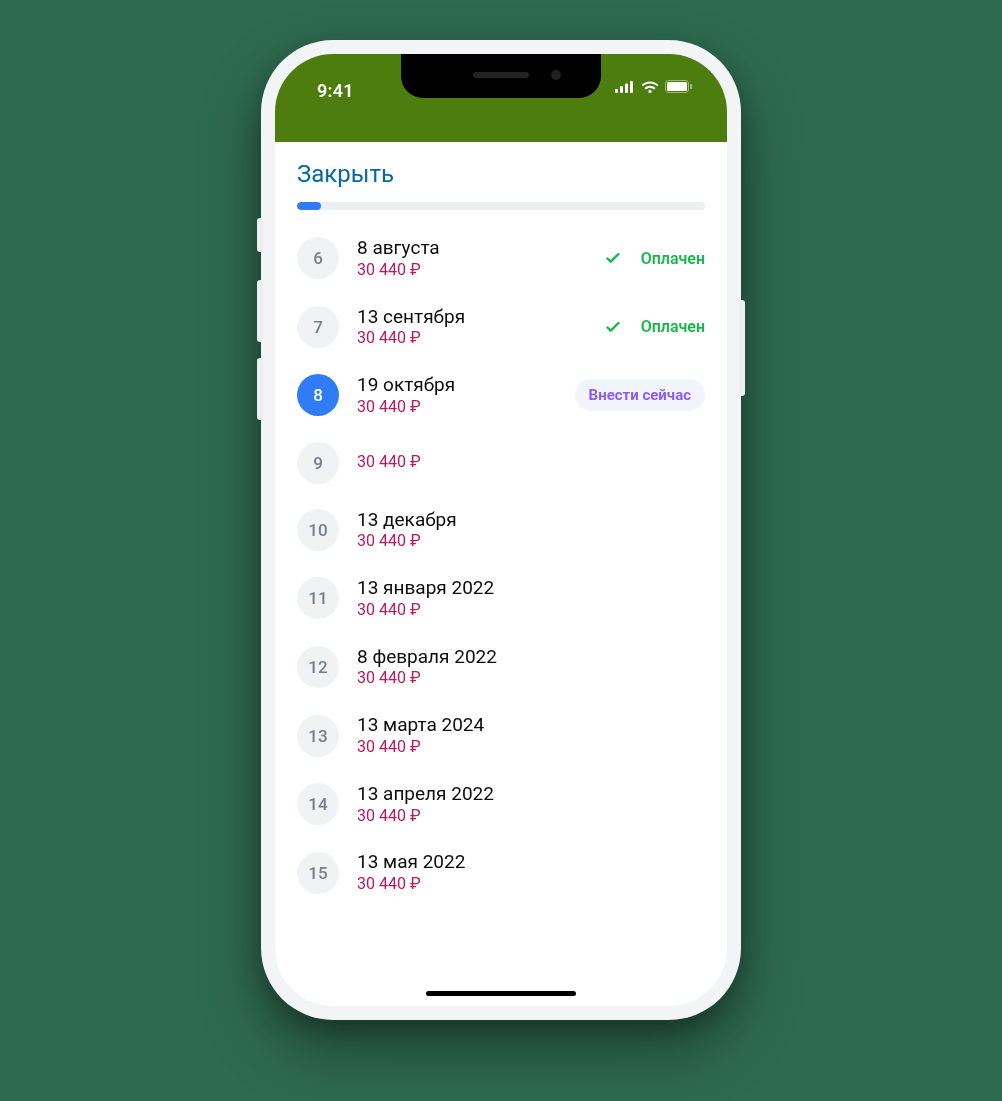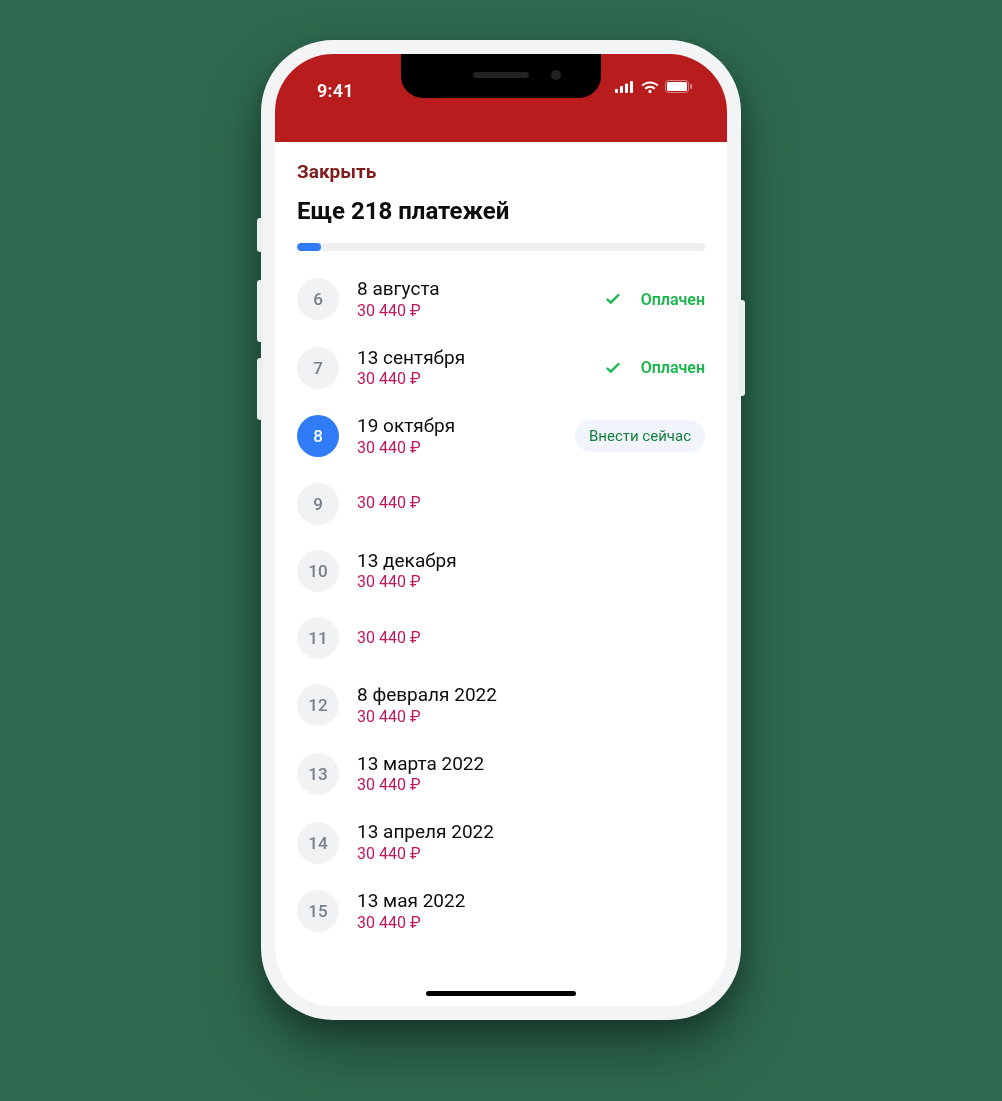--- a/index.html
+++ b/index.html
@@ -42,21 +42,21 @@
     position: relative;
     width: 100%;
     height: 100%;
     background:#ffffff;
     border-radius: 58px;
     overflow: hidden;
   }
   .status-bar {
     position: relative;
     height: 88px;
-    background:#b91c1c;
+    background:#4d7c0f;
     color:#fff;
     display:flex;
     align-items:flex-start;
     padding-top:26px;
   }
   .status-time {
     position:absolute;
     left:42px;
     top:26px;
     font-size:18px;
@@ -93,25 +93,24 @@
   }
 
   
   .content {
     padding: 0 22px 0 22px;
     height: calc(100% - 88px);
     overflow: hidden;
     position: relative;
   }
   .close-link {
-    color:#7f1d1d;
-    font-size:19px;
+    color:#0369a1;
+    font-size:24px;
     padding: 18px 0 14px 0;
     cursor:pointer;
-    font-weight:bold;
   }
   .title {
     font-size:24px;
     font-weight:700;
     color:#0d0d0d;
     padding-bottom:18px;
   }
   .progress-track {
     height:8px;
     background:#edeff1;
@@ -159,23 +158,23 @@
     line-height:1.3;
   }
   .status-paid {
     color:#19b74c;
     font-size:16px;
     font-weight:600;
     display:flex; align-items:center; gap:20px;
   }
   .chip {
     background:#f1f5fb;
-    color:#15803d;
+    color:#8b5cf6;
     font-size:15px;
-    font-weight:400;
+    font-weight:700;
     padding:7px 14px;
     border-radius:16px;
     cursor:pointer;
   }
 
   .home-indicator {
     position:absolute;
     bottom:10px;
     left:50%;
     transform:translateX(-50%);
@@ -219,21 +218,20 @@
           <svg class="ic" width="28" height="13" viewBox="0 0 28 13">
               <rect x="0.5" y="0.5" width="23" height="12" rx="3" fill="none" stroke="#fff" stroke-opacity="0.45"></rect>
               <rect x="2" y="2" width="20" height="9" rx="1.5" fill="#fff"></rect>
               <rect x="25" y="4" width="2.2" height="5" rx="1.1" fill="#fff" fill-opacity="0.45"></rect>
             </svg>
         </div>
       </div>
 
       <div class="content">
         <div class="close-link">Закрыть</div>
-        <div class="title">Еще 218 платежей</div>
 
         <div class="progress-track">
           <div class="progress-fill" style="width: 6%;"></div>
         </div>
 
         <div class="list" id="list">
             <div class="row">
               <div class="idx">6</div>
               <div class="mid">
                 <div class="date">8 августа</div>
@@ -276,34 +274,35 @@
             <div class="row">
               <div class="idx">10</div>
               <div class="mid">
                 <div class="date">13 декабря</div>
                 <div class="amount">30 440 ₽</div>
               </div>
             </div>
             <div class="row">
               <div class="idx">11</div>
               <div class="mid">
+                <div class="date">13 января 2022</div>
                 <div class="amount">30 440 ₽</div>
               </div>
             </div>
             <div class="row">
               <div class="idx">12</div>
               <div class="mid">
                 <div class="date">8 февраля 2022</div>
                 <div class="amount">30 440 ₽</div>
               </div>
             </div>
             <div class="row">
               <div class="idx">13</div>
               <div class="mid">
-                <div class="date">13 марта 2022</div>
+                <div class="date">13 марта 2024</div>
                 <div class="amount">30 440 ₽</div>
               </div>
             </div>
             <div class="row">
               <div class="idx">14</div>
               <div class="mid">
                 <div class="date">13 апреля 2022</div>
                 <div class="amount">30 440 ₽</div>
               </div>
             </div>

